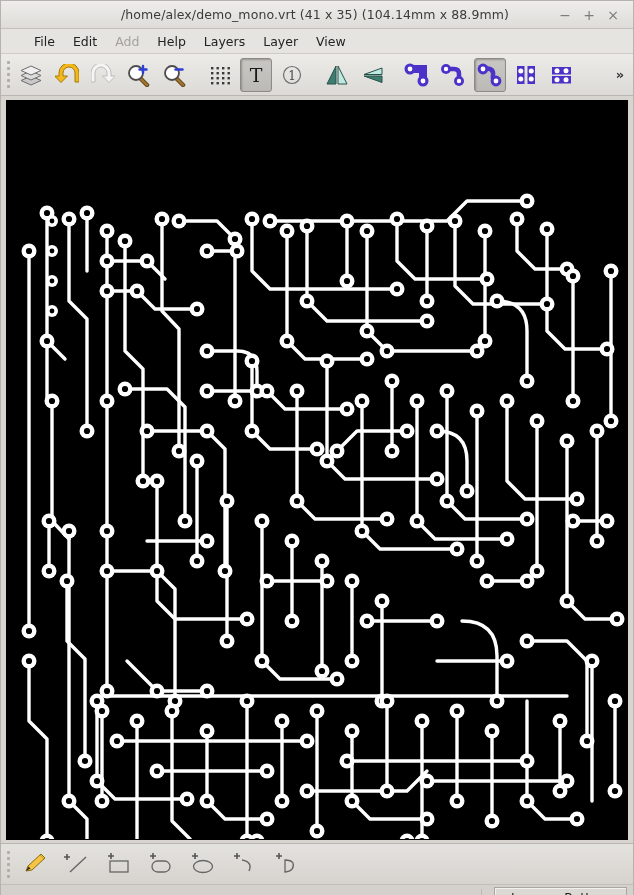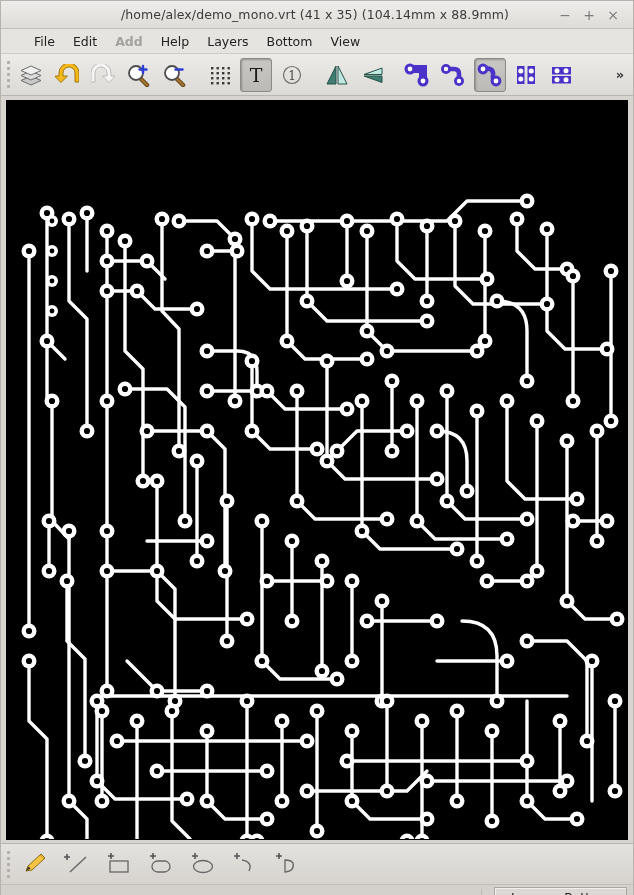--- a/index.html
+++ b/index.html
@@ -53,21 +53,21 @@
     background: #e6e4e1;
     border-bottom: 1px solid #cfccc7;
     padding-left: 24px;
   }
   .menu-item {
     padding: 2px 9px;
     font-size: 12.5px;
     color: #222;
     cursor: default;
   }
-  .menu-item.disabled { color: #a5a29d; font-weight: bold; }
+  .menu-item.disabled { color: #a5a29d; }
 
   
   .toolbar {
     height: 41px; min-height: 41px;
     display: flex; align-items: center;
     background: linear-gradient(#ecebe8, #dcdad6);
     border-bottom: 1px solid #b9b6b1;
     position: relative;
   }
   .grip {
@@ -158,21 +158,21 @@
       <div class="win-btn">×</div>
     </div>
   </div>
 
   <div class="menubar">
     <div class="menu-item">File</div>
     <div class="menu-item">Edit</div>
     <div class="menu-item disabled">Add</div>
     <div class="menu-item">Help</div>
     <div class="menu-item">Layers</div>
-    <div class="menu-item">Bottom</div>
+    <div class="menu-item">Layer</div>
     <div class="menu-item">View</div>
   </div>
 
   <div class="toolbar">
     <div class="grip">
       <i></i>
         <i></i>
         <i></i>
         <i></i>
         <i></i>

